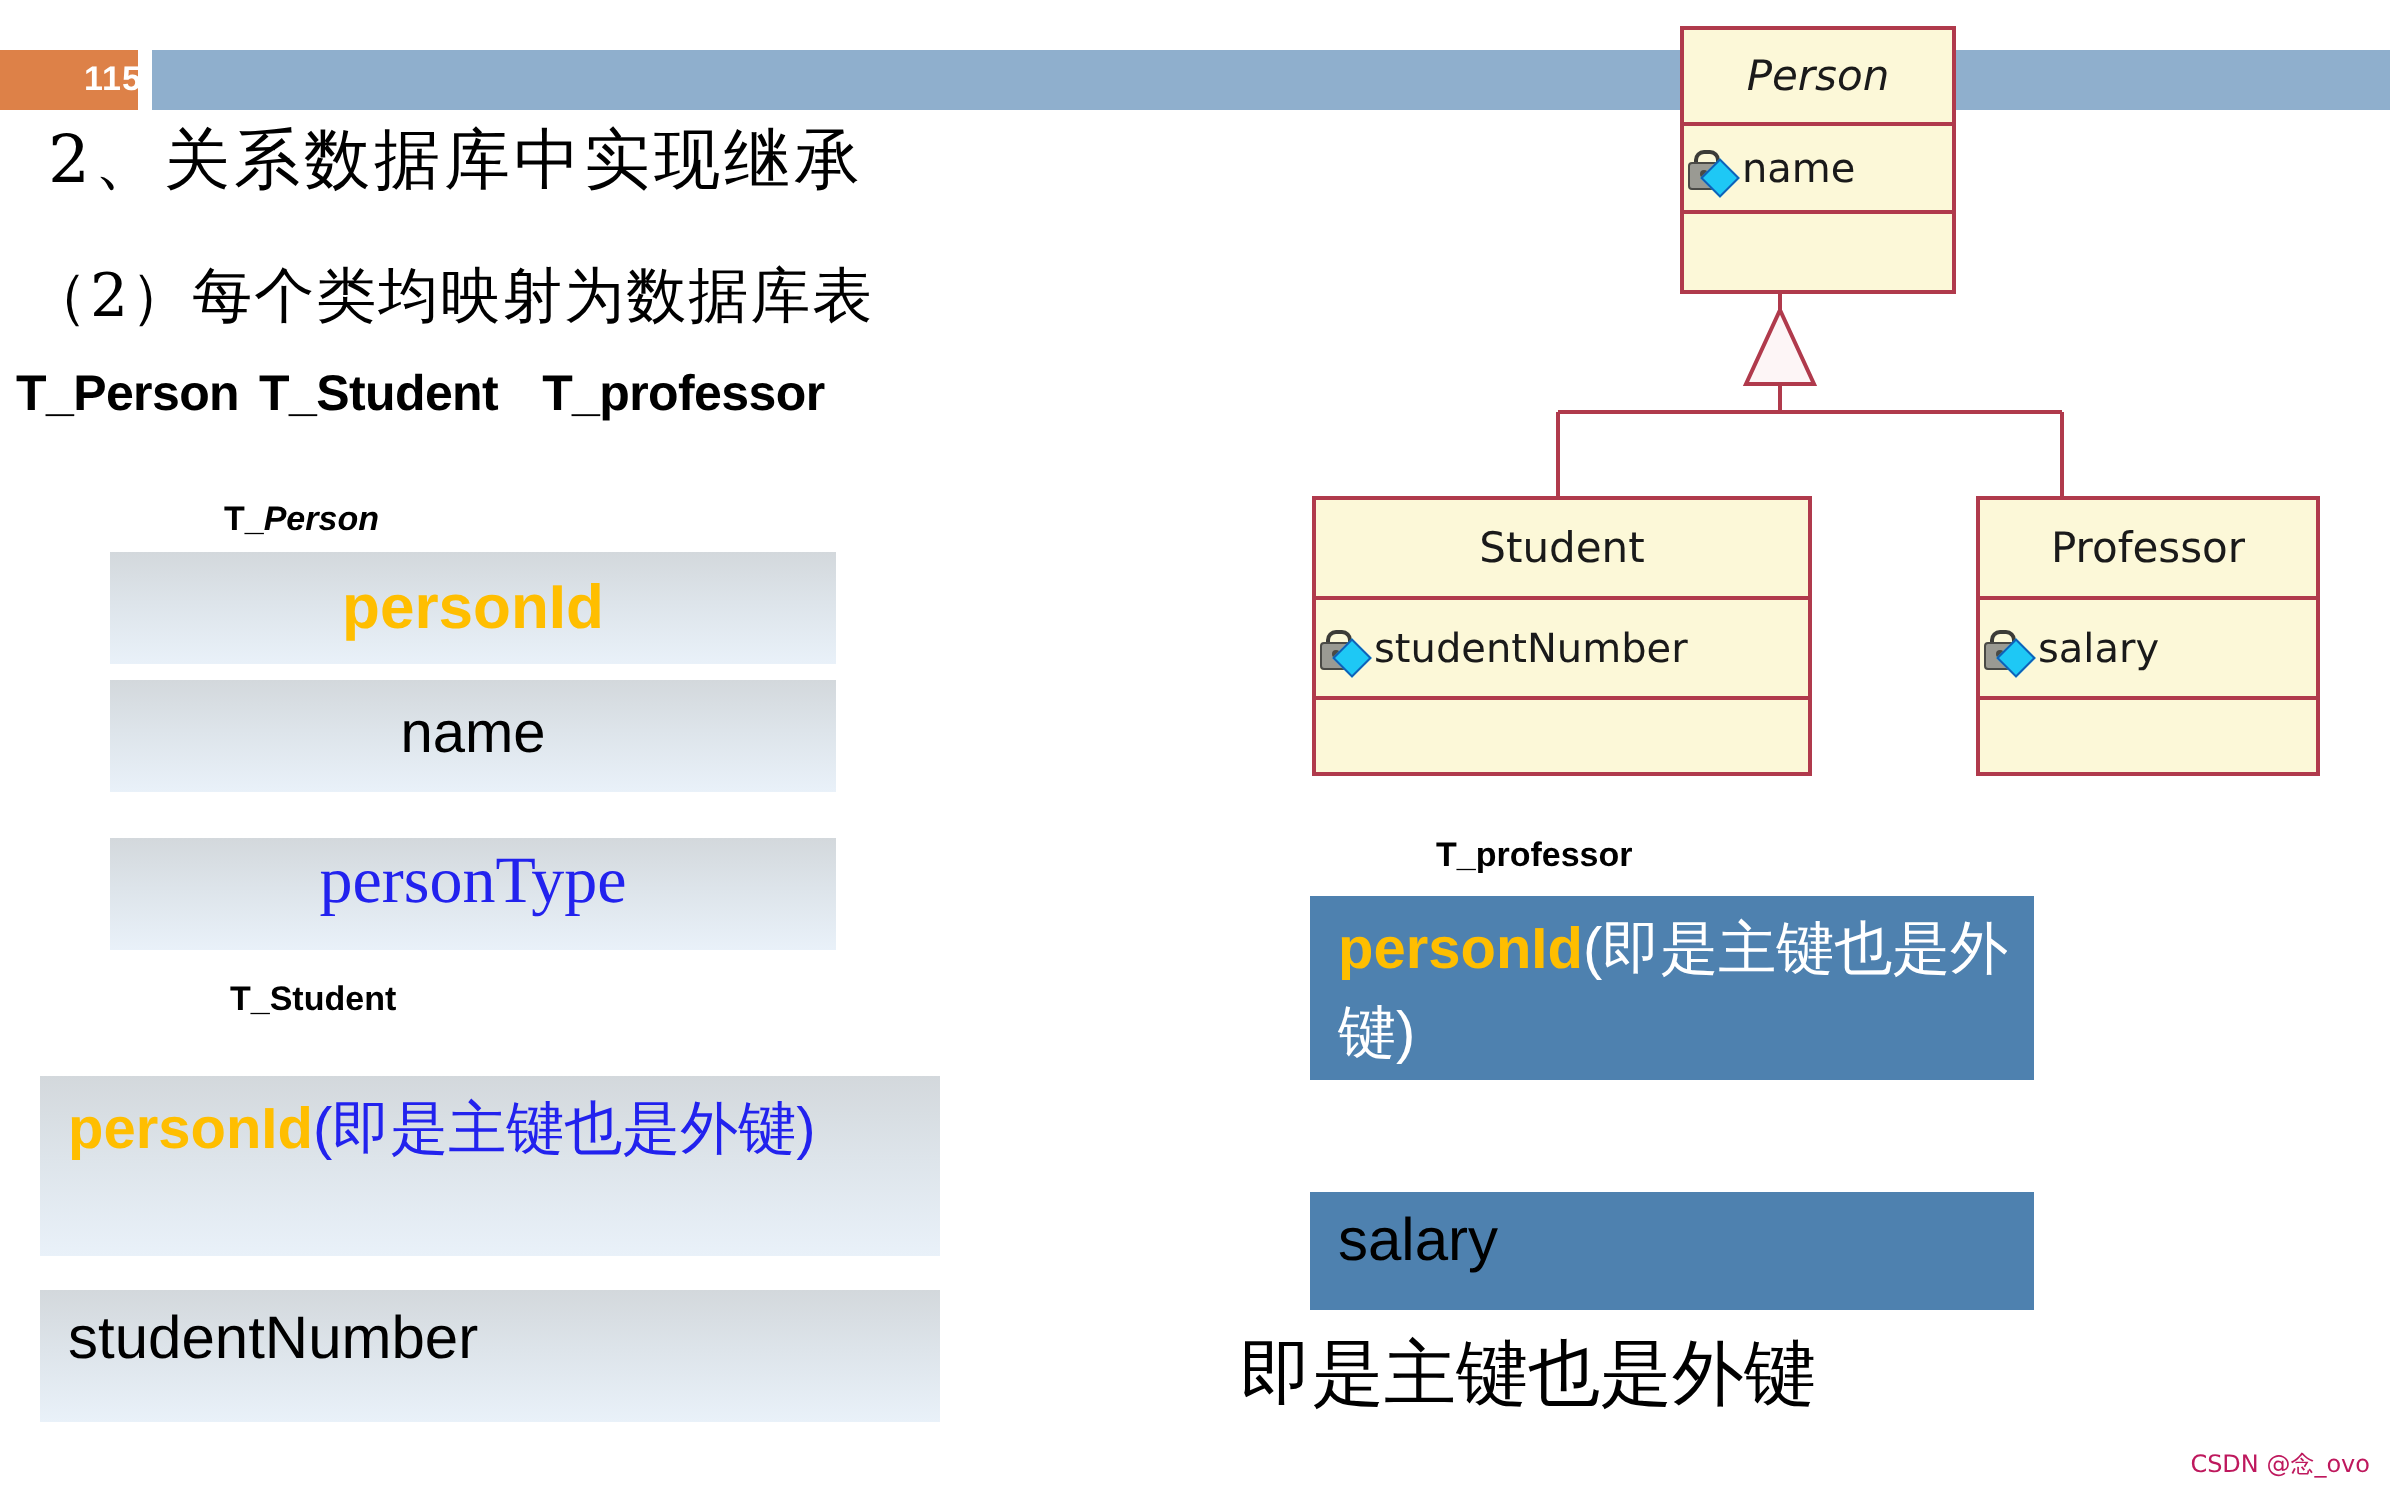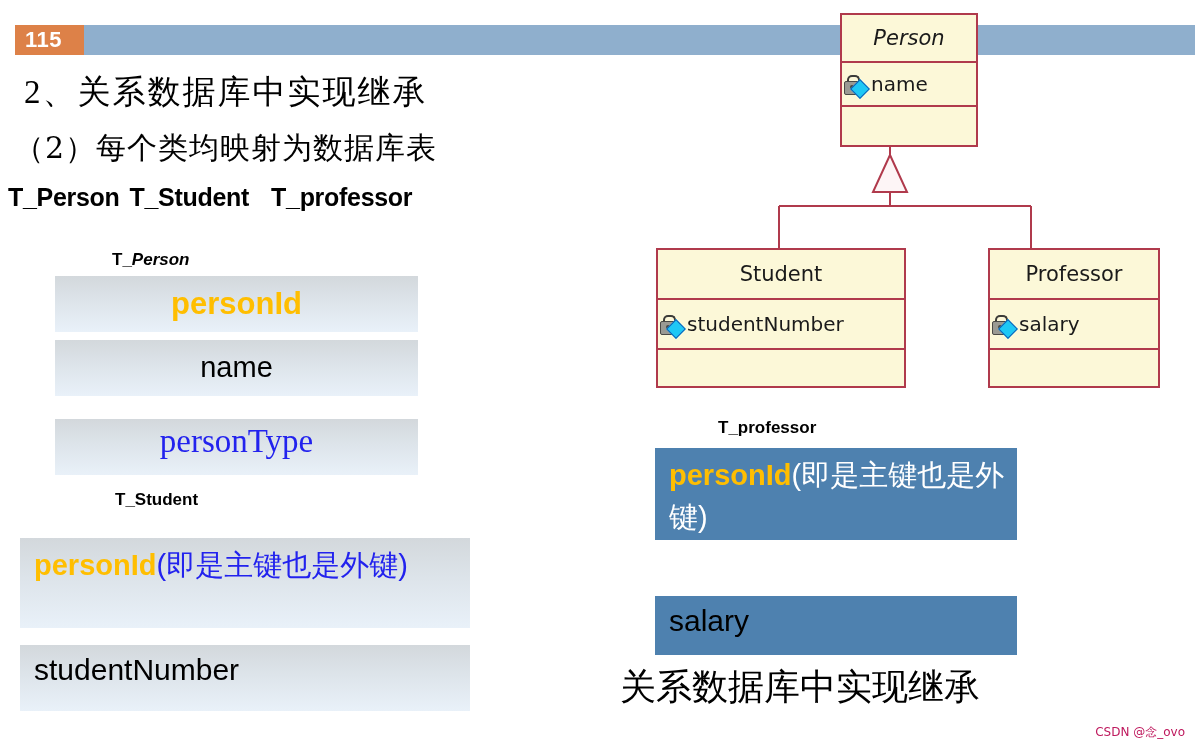--- a/index.html
+++ b/index.html
@@ -11,31 +11,31 @@
     width: 1195px;
     height: 748px;
     position: relative;
     overflow: hidden;
     font-family: "Liberation Sans", sans-serif;
   }
 
   
   #slide-number-badge {
     position: absolute;
-    left: 15px;
+    left: 0px;
     top: 25px;
     width: 69px;
     height: 30px;
     background: #DD8148;
     color: #ffffff;
-    font-size: 22px;
+    font-size: 17px;
     font-weight: bold;
     display: flex;
     align-items: center;
-    padding-left: 10px;
+    padding-left: 42px;
     box-sizing: border-box;
     letter-spacing: 0.5px;
     z-index: 3;
   }
   #header-bar {
     position: absolute;
     left: 76px;
     top: 25px;
     width: 1119px;
     height: 30px;
@@ -45,24 +45,23 @@
 
   
   .cn-heading {
     position: absolute;
     color: #000000;
     font-family: "DejaVu Serif", "Liberation Serif", serif;
     white-space: nowrap;
   }
   #heading-line-1 {
     left: 24px;
-    top: 70px;
+    top: 58px;
     font-size: 33px;
     letter-spacing: 2px;
-    font-family: Liberation Serif, serif;
   }
   #heading-line-2 {
     left: 14px;
     top: 128px;
     font-size: 30px;
     letter-spacing: 1px;
   }
   #table-names-row {
     position: absolute;
     left: 8px;
@@ -394,15 +393,15 @@
   <span>T_</span><span>professor</span>
 </div>
 
 <div class="solid-row" id="row-professor-personid">
   <div class="cell-text"><span class="key-name">personId</span><span>(即是主键也是外键)</span></div>
 </div>
 <div class="solid-row" id="row-professor-salary">
   <div class="cell-text">salary</div>
 </div>
 
-<div id="conclusion-text">关系数据库中实现继承</div>
+<div id="conclusion-text">即是主键也是外键</div>
 
 <div id="watermark">CSDN @念_ovo</div>
 
 </body></html>

